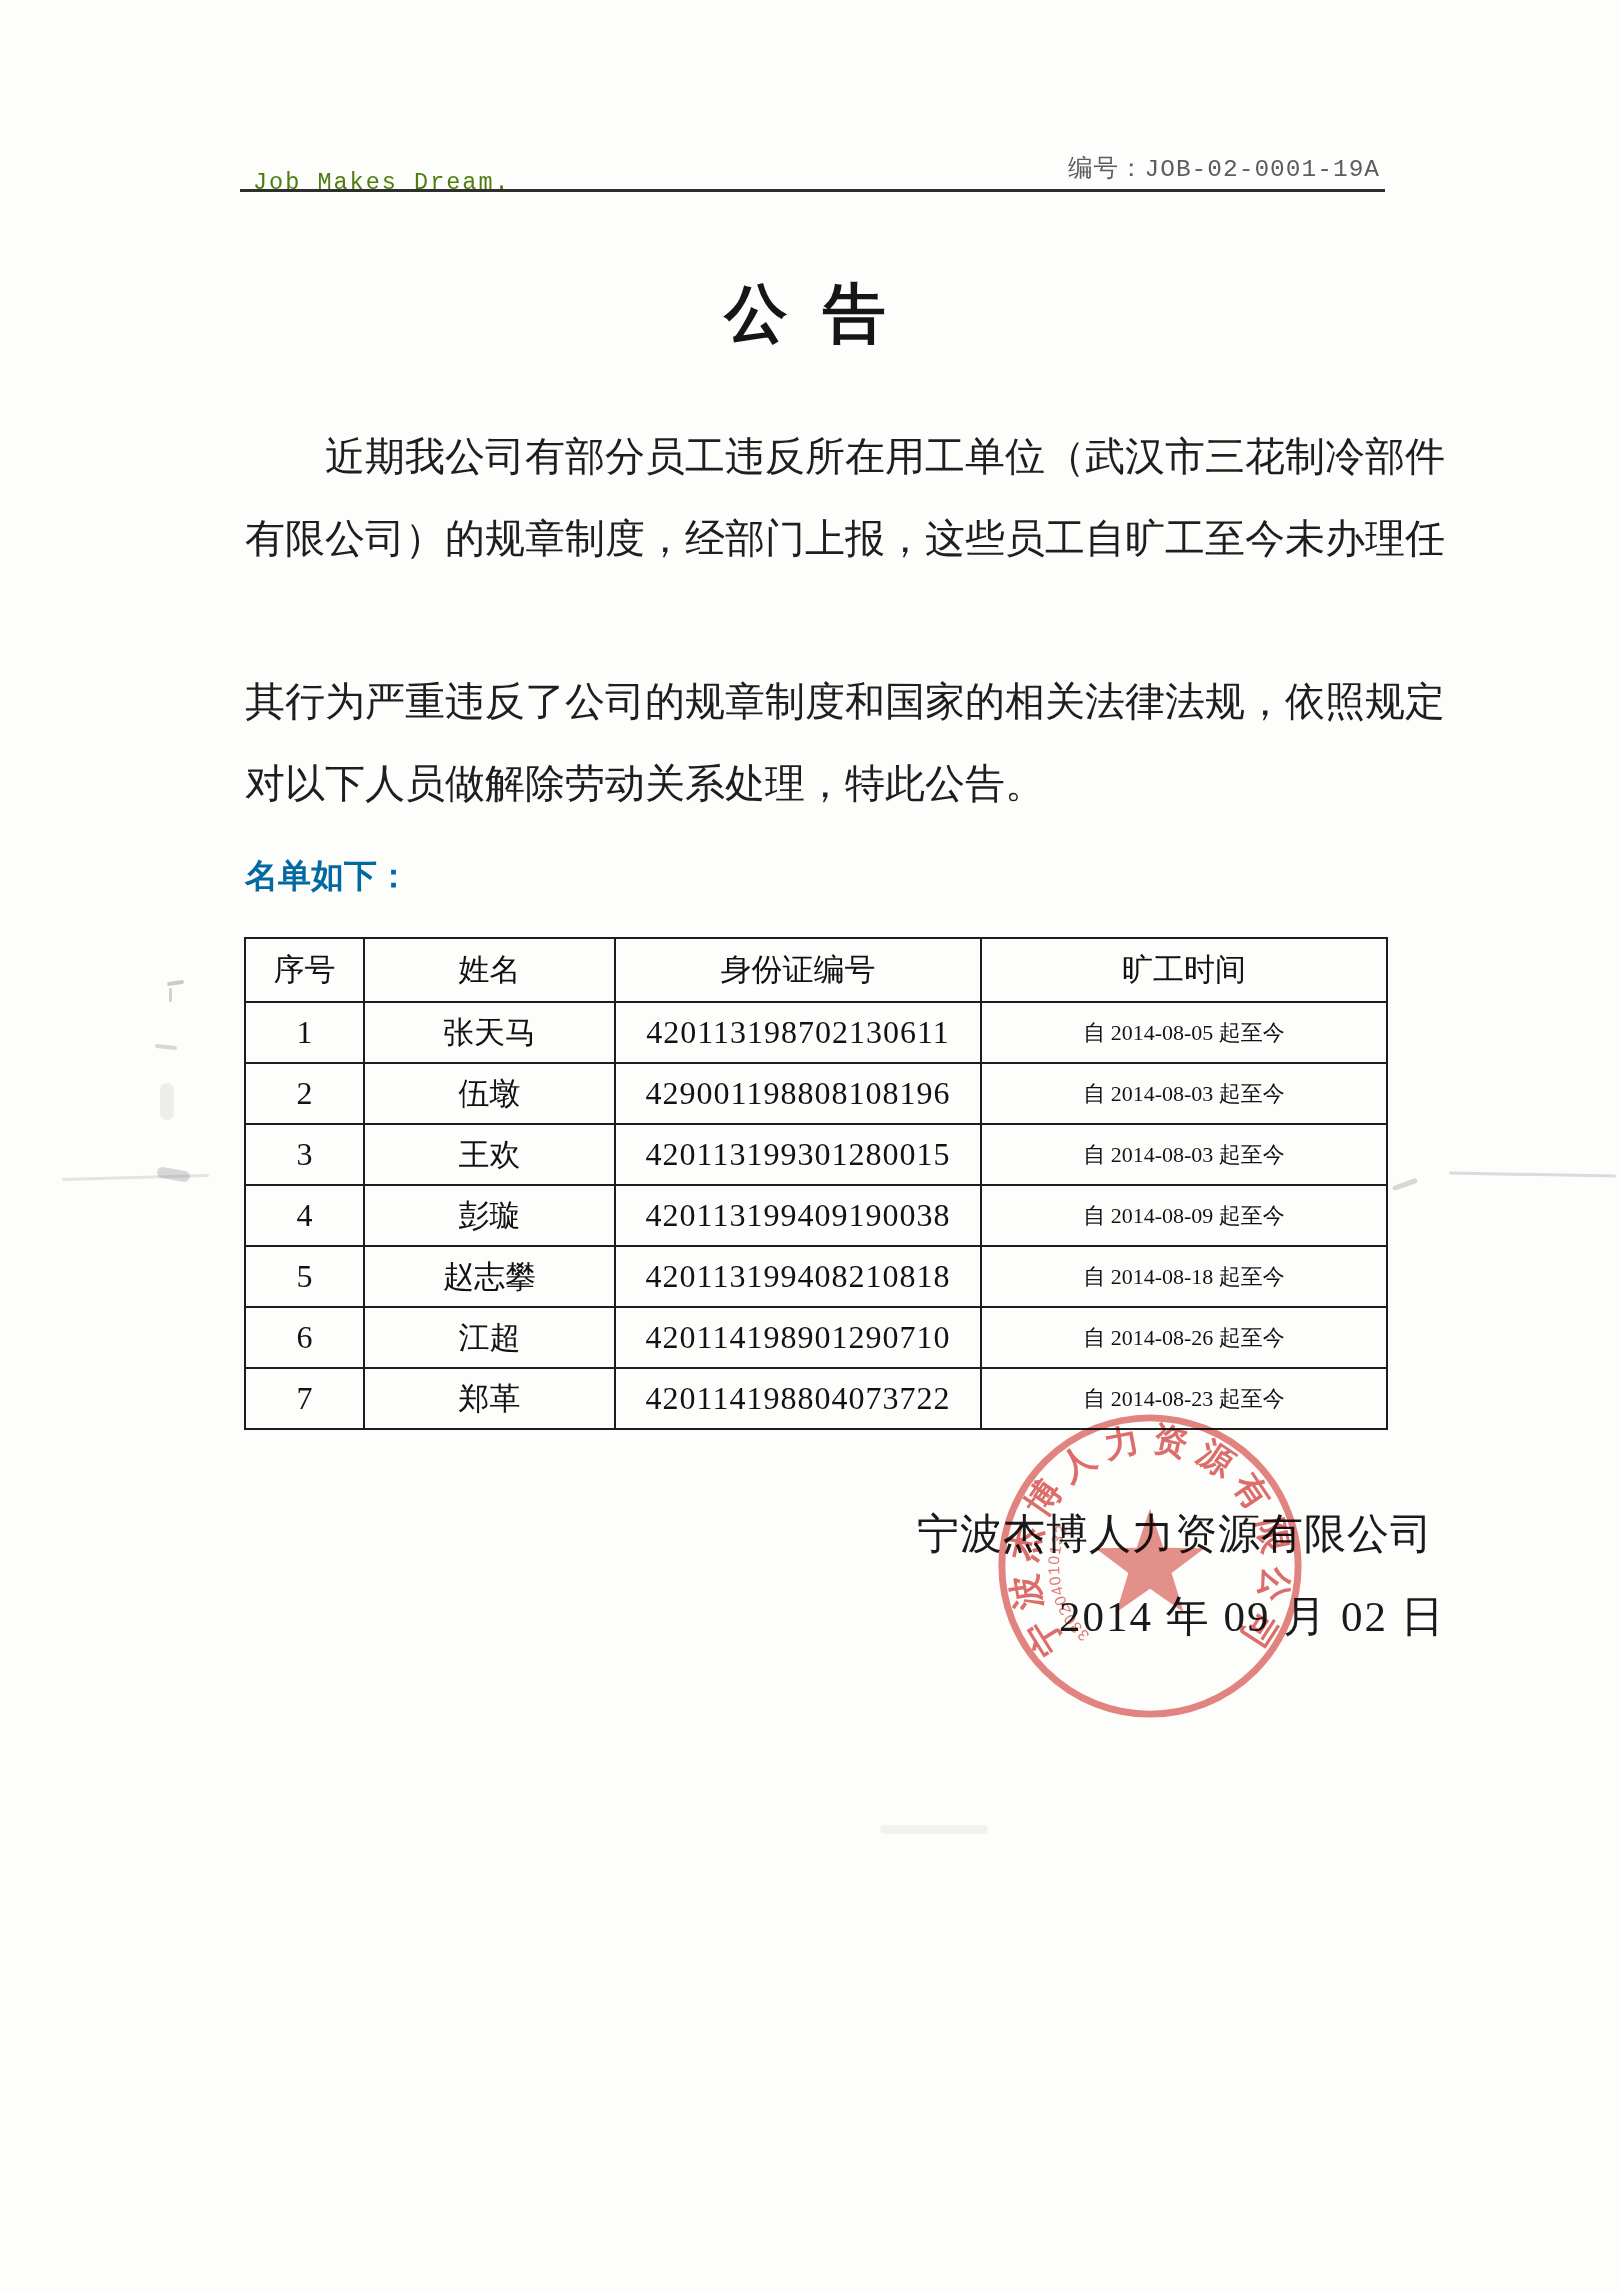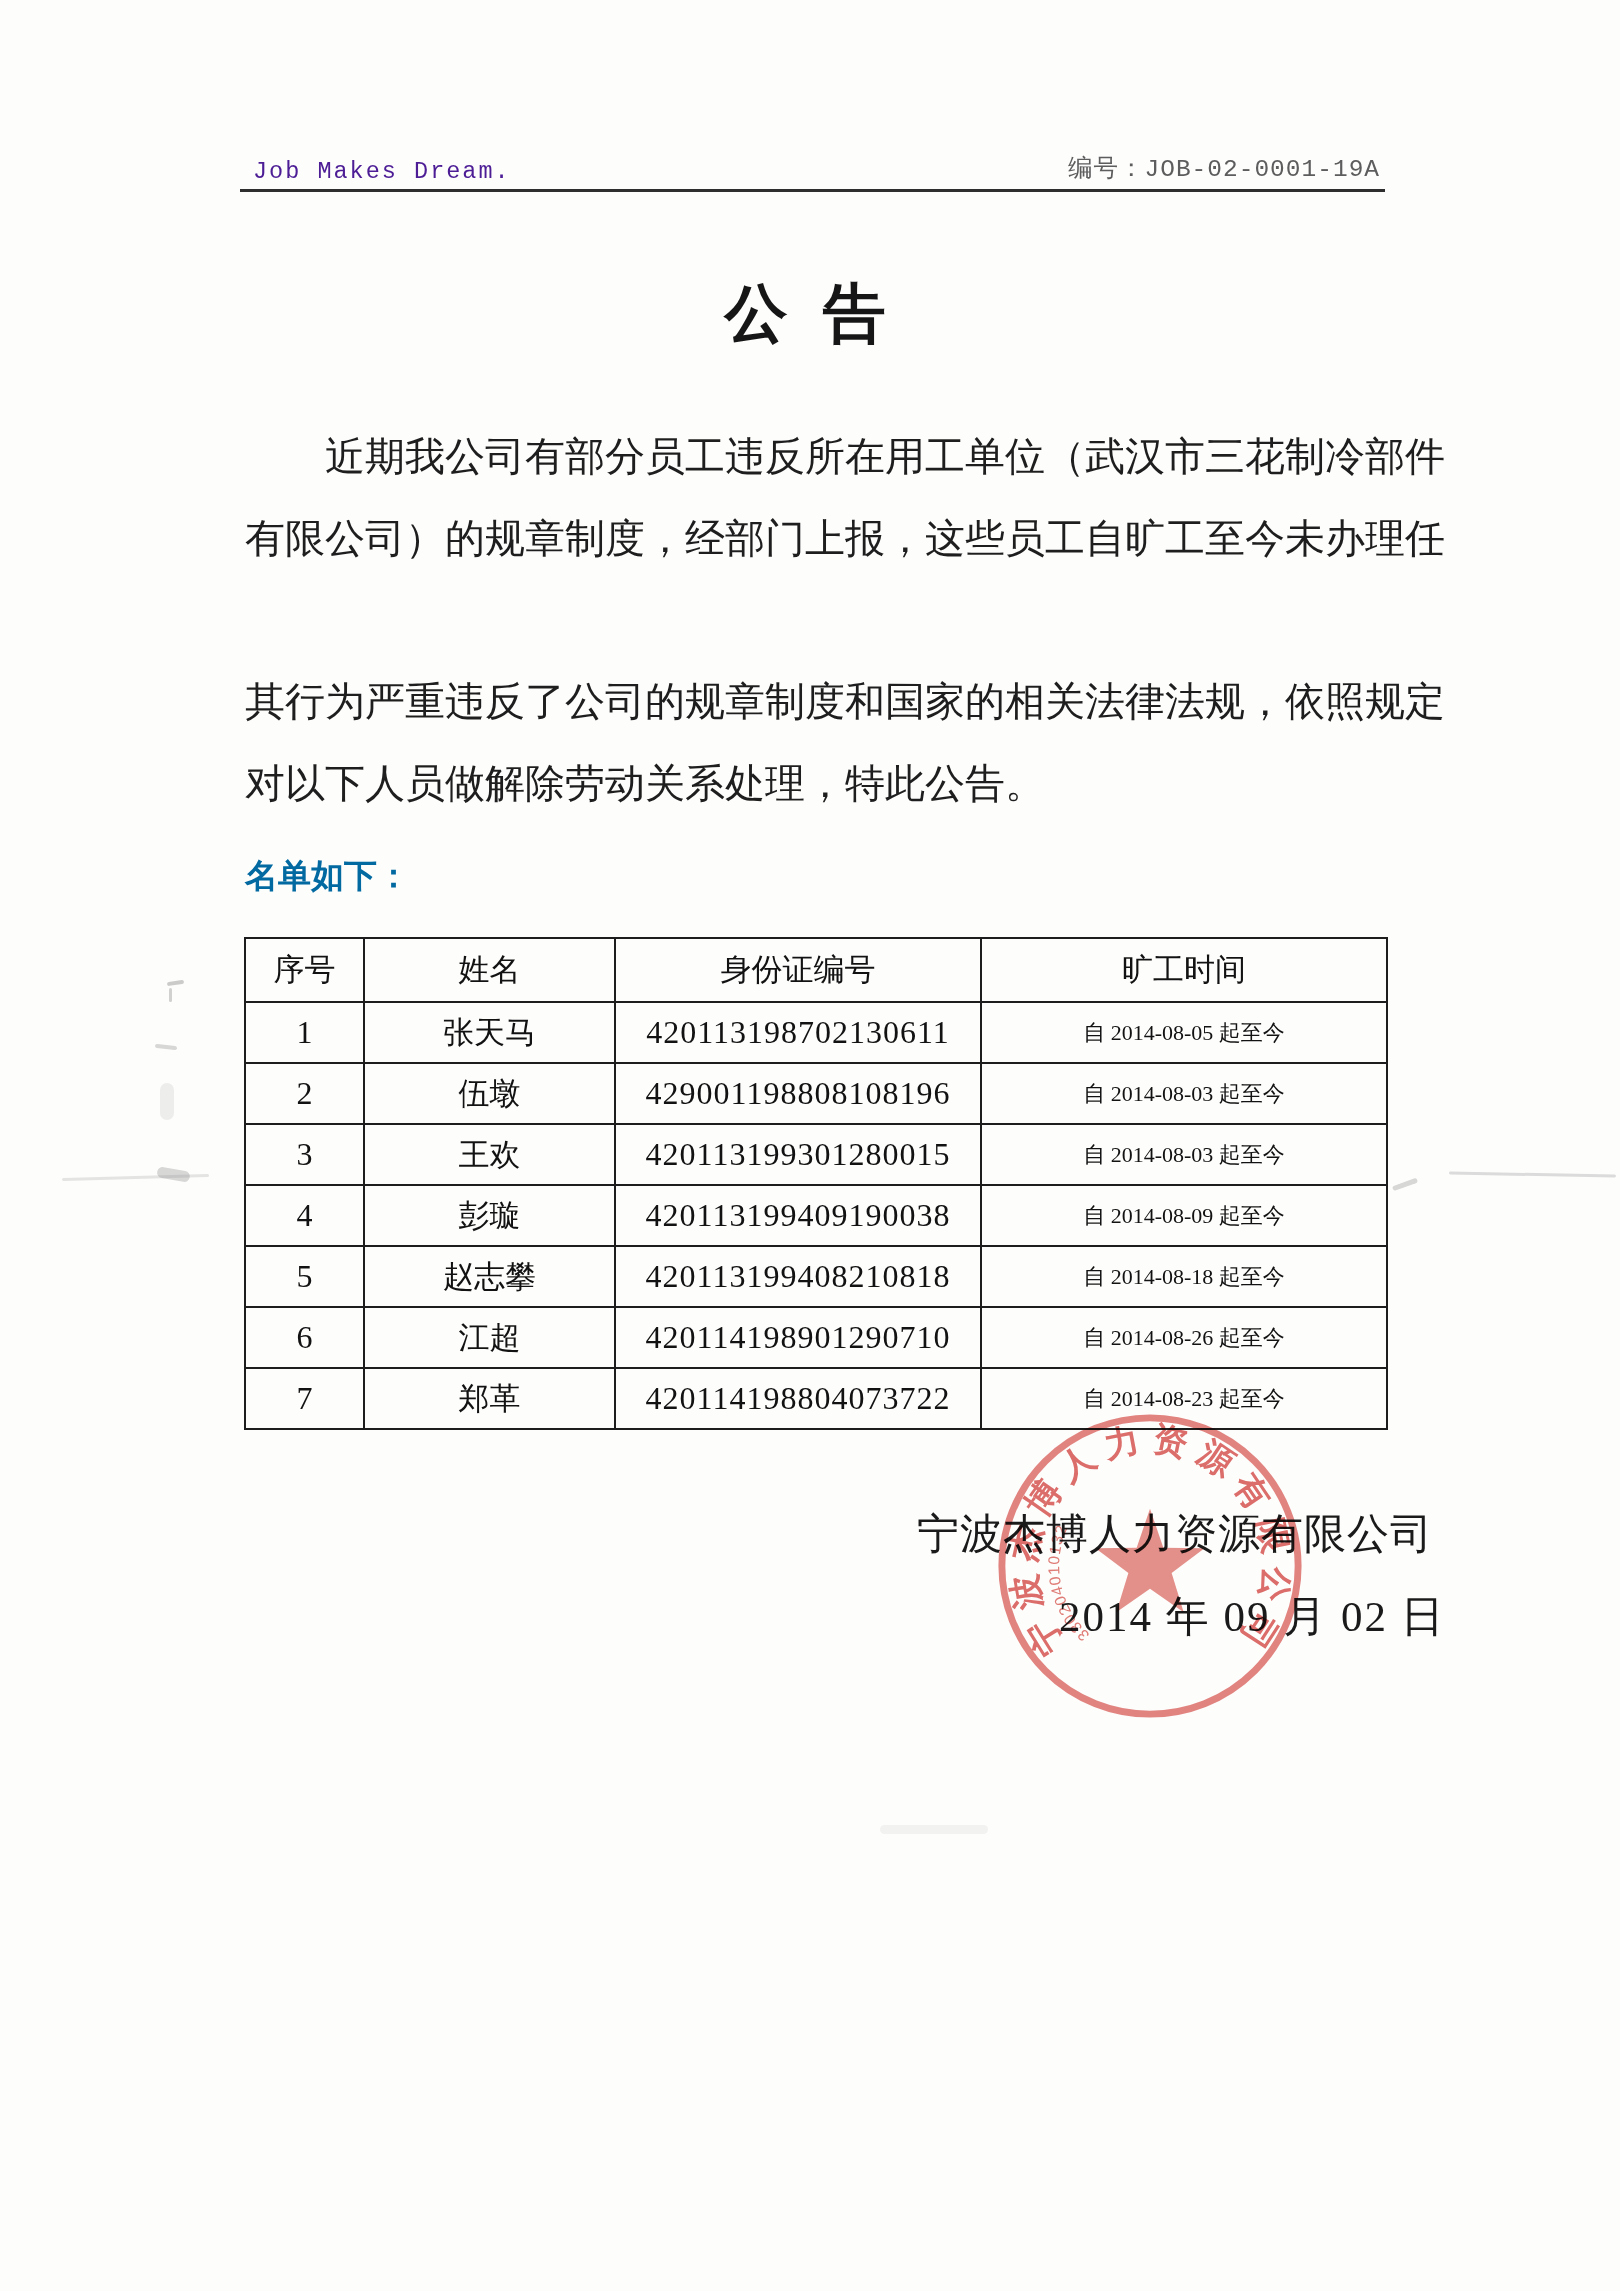--- a/index.html
+++ b/index.html
@@ -7,23 +7,23 @@
     position:relative;
     width:1620px;height:2292px;
     margin:0 auto;
     background:#fdfdfc;
     overflow:hidden;
     font-family:"Liberation Serif","DejaVu Serif",serif;
     color:#1c1c1c;
   }
   
   .slogan{
-    position:absolute;left:253px;top:158px;
+    position:absolute;left:253px;top:169px;
     font-family:"Liberation Mono","DejaVu Sans Mono",monospace;
-    font-size:23.5px;letter-spacing:2px;color:#4c1d95;
+    font-size:23.5px;letter-spacing:2px;color:#4d7c0f;
   }
   .doc-no{
     position:absolute;left:1068px;top:151px;
     font-family:"Liberation Mono","DejaVu Sans Mono",monospace;
     font-size:24.5px;letter-spacing:1px;color:#5d5d5d;
   }
   .head-rule{
     position:absolute;left:240px;top:189px;width:1145px;height:2.9px;
     background:#2e2e2e;
   }

